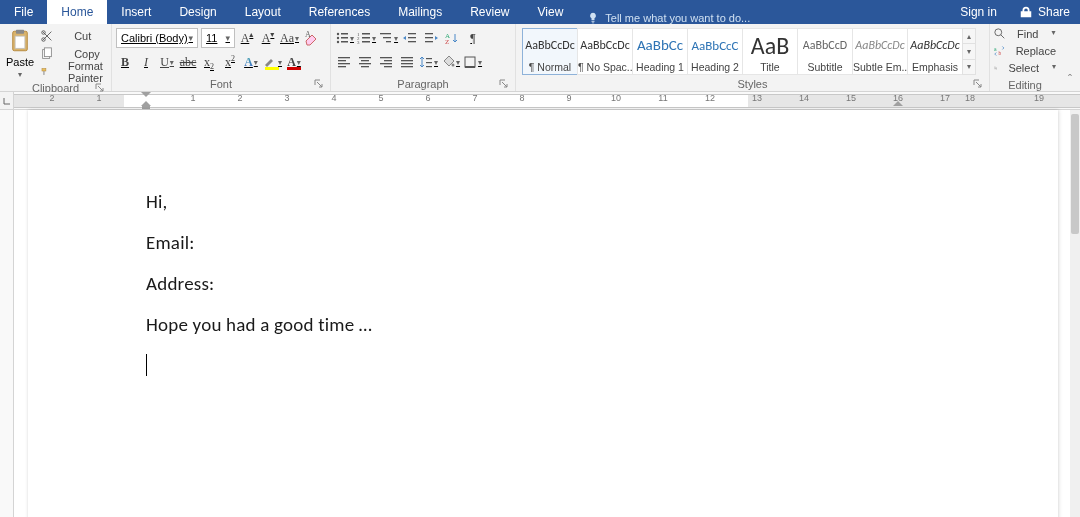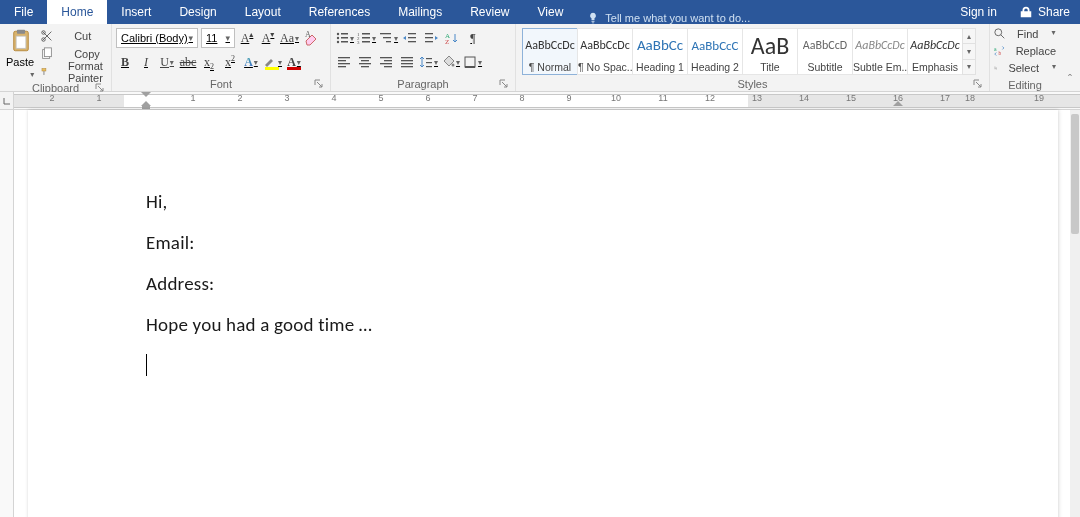--- a/index.html
+++ b/index.html
@@ -52,21 +52,21 @@
   .rgroup .group-label .dlaunch {
     position: absolute; right: 2px; bottom: 2px;
     width: 10px; height: 10px; color: #888;
   }
   .rgroup .body { flex: 1; display: flex; }
 
   
   .clip-body { display: flex; gap: 4px; }
   .paste-btn {
     width: 42px; display: flex; flex-direction: column;
-    align-items: flex-end; justify-content: center;
+    align-items: center; justify-content: center;
     gap: 2px; padding: 2px;
   }
   .paste-btn svg { width: 26px; height: 26px; }
   .paste-btn .lbl { font-size: 11px; }
   .clip-right { display: flex; flex-direction: column; gap: 2px; padding-top: 2px; }
   .clip-item { display: flex; align-items: center; gap: 20px; font-size: 11px; color: #444; height: 16px; }
   .clip-item svg { width: 14px; height: 14px; }
 
   
   .font-body { flex-direction: column; gap: 4px; padding-top: 2px; width: 210px; }

